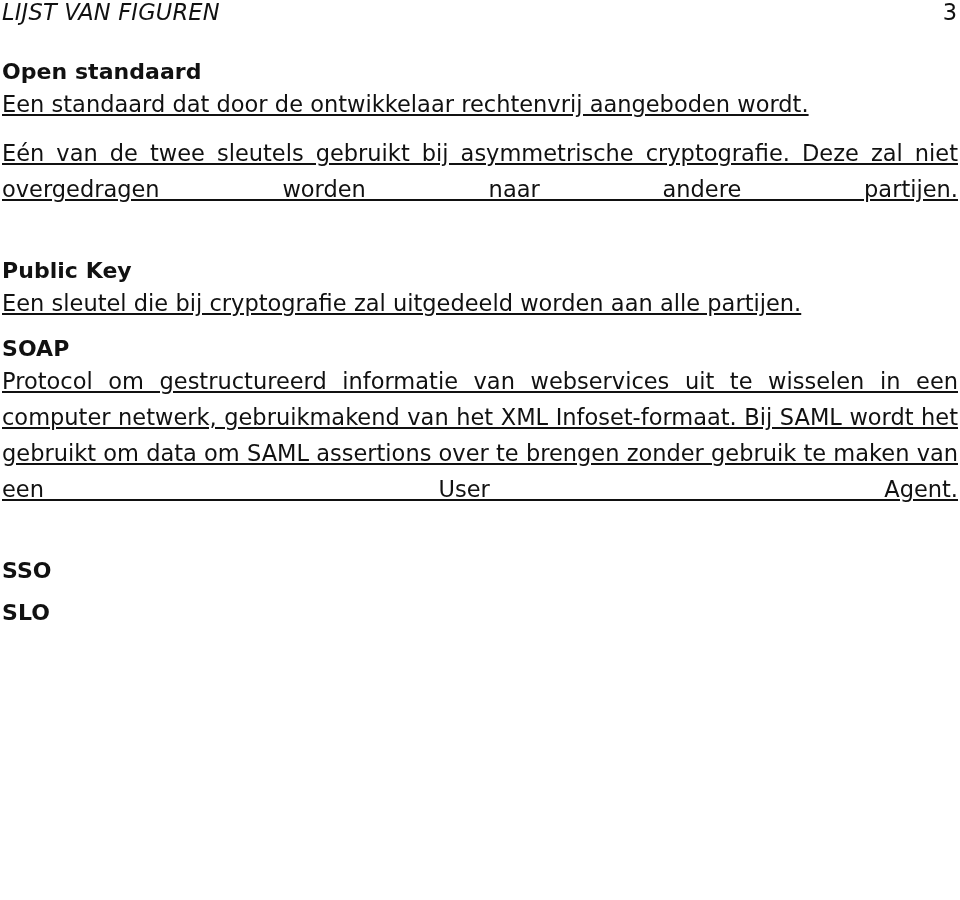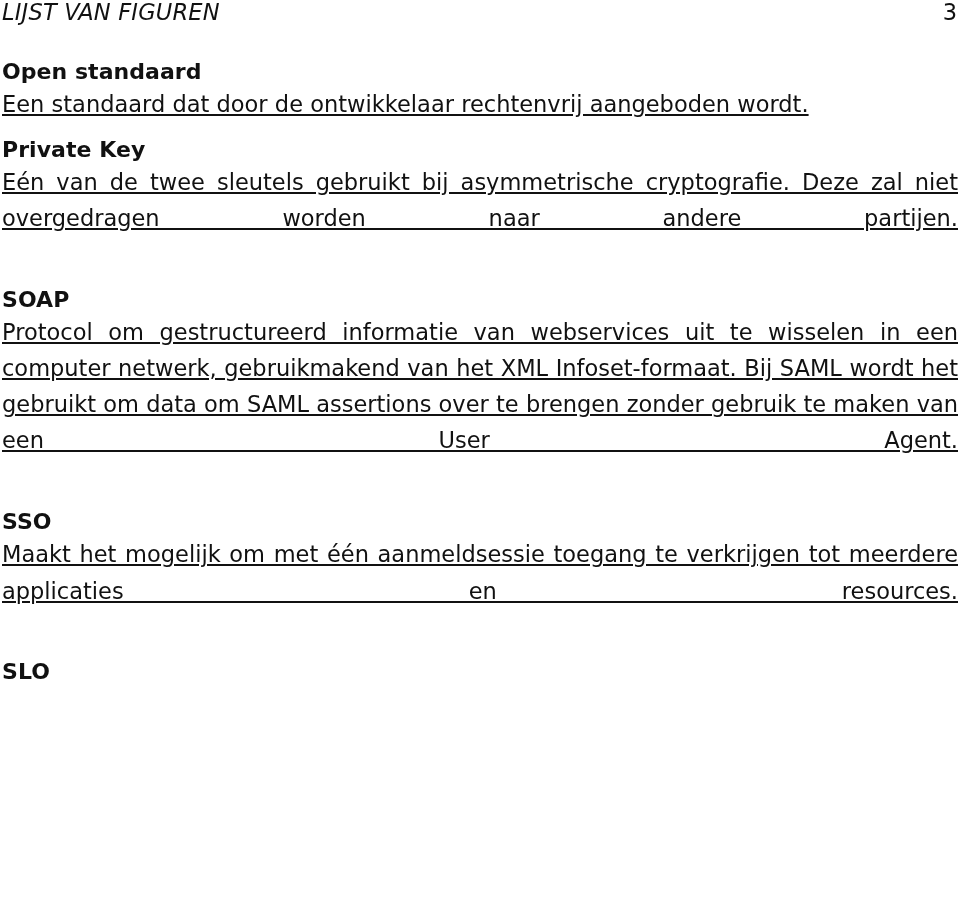--- a/index.html
+++ b/index.html
@@ -110,34 +110,36 @@
   </div>
 
   <div class="glossary">
 
     <div class="entry">
       <div class="entry-term">Open standaard</div>
       <div class="entry-def one-line">Een standaard dat door de ontwikkelaar rechtenvrij aangeboden wordt.</div>
     </div>
 
     <div class="entry">
-      <div class="entry-term">Private Key</div>
       <div class="entry-def">Eén van de twee sleutels gebruikt bij asymmetrische cryptografie.  Deze zal niet overgedragen worden naar andere partijen.</div>
     </div>
 
+    <div class="entry">
+      <div class="entry-term">Public Key</div>
+      <div class="entry-def one-line">Een sleutel die bij cryptografie zal uitgedeeld worden aan alle partijen.</div>
+    </div>
 
 
     <div class="entry">
       <div class="entry-term">SOAP</div>
       <div class="entry-def tight">Protocol om gestructureerd informatie van webservices uit te wisselen in een computer netwerk, gebruikmakend van het XML Infoset-formaat.  Bij SAML wordt het gebruikt om data om SAML assertions over te brengen zonder gebruik te maken van een User Agent.</div>
     </div>
 
     <div class="entry">
       <div class="entry-term">SSO</div>
-      <div class="entry-def">Maakt het mogelijk om met één aanmeldsessie toegang te verkrijgen tot meerdere applicaties en resources.</div>
     </div>
 
     <div class="entry">
       <div class="entry-term">SLO</div>
 
     </div>
 
   </div>
 </div>
 

